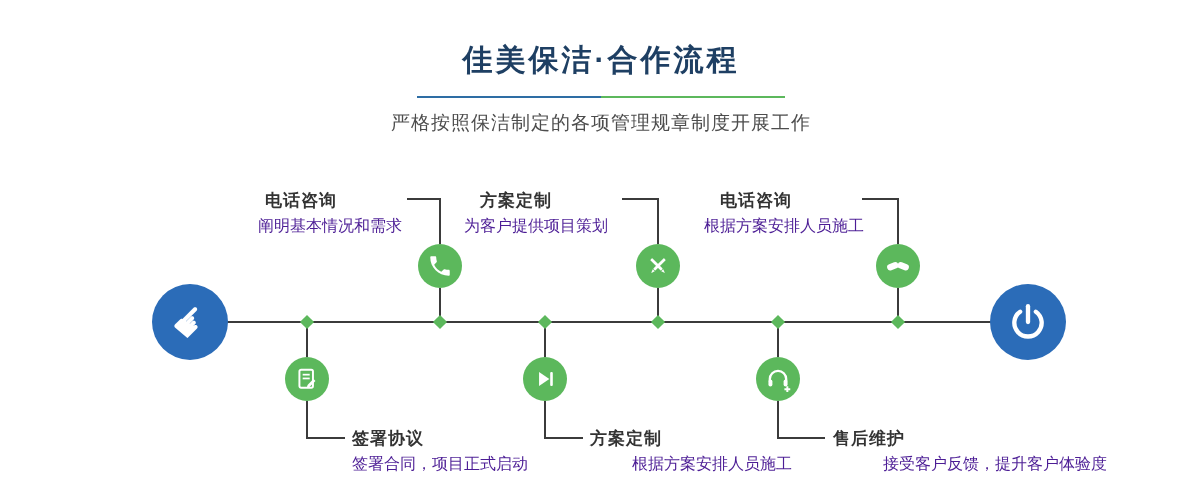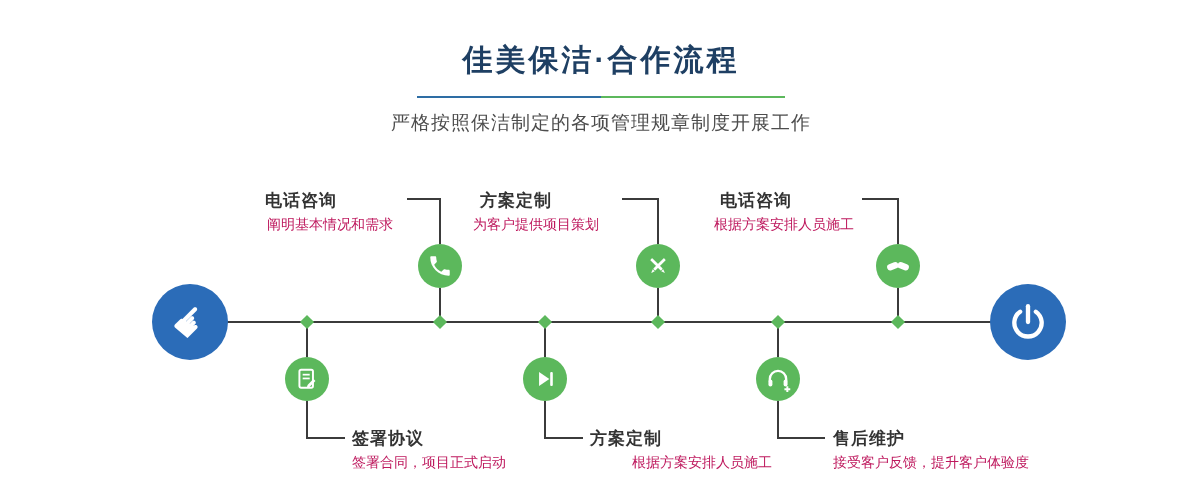--- a/index.html
+++ b/index.html
@@ -32,21 +32,21 @@
     font-family:"DejaVu Sans",sans-serif; transform:rotate(-45deg);
   }
   .node {
     position:absolute; width:44px; height:44px; border-radius:50%;
     background:#5cb85c; display:flex; align-items:center; justify-content:center;
   }
   .diamond { position:absolute; top:317px; width:10px; height:10px; background:#5cb85c; transform:rotate(45deg); }
   .line { position:absolute; background:#3b3b3b; }
   
   .step-label { position:absolute; font-size:17px; font-weight:bold; color:#333333; letter-spacing:1px; }
-  .step-desc  { position:absolute; font-size:14px; color:#be185d; }
+  .step-desc  { position:absolute; font-size:16px; color:#4c1d95; }
   .ta-r { }
   .ta-c { text-align:center; }
 </style>
 </head>
 <body>
 
 <div class="canvas">
 
   <h1 class="title">佳美保洁·合作流程</h1>
   <div class="divider"></div>
@@ -151,15 +151,15 @@
   <div class="step-label ta-r" style="left:720px;top:189px;width:140px;">电话咨询</div>
   <div class="step-desc ta-c" style="left:684px;top:216px;width:200px;">根据方案安排人员施工</div>
 
   <div class="step-label" style="left:352px;top:427px;width:160px;">签署协议</div>
   <div class="step-desc" style="left:352px;top:454px;width:240px;">签署合同，项目正式启动</div>
 
   <div class="step-label" style="left:590px;top:427px;width:160px;">方案定制</div>
   <div class="step-desc" style="left:590px;top:454px;width:240px;margin-left:42px;">根据方案安排人员施工</div>
 
   <div class="step-label" style="left:833px;top:427px;width:160px;">售后维护</div>
-  <div class="step-desc" style="left:833px;top:454px;width:260px;font-family:Liberation Serif, serif;">接受客户反馈，提升客户体验度</div>
+  <div class="step-desc" style="left:883px;top:454px;width:260px;font-family:Liberation Serif, serif;">接受客户反馈，提升客户体验度</div>
 
 </div>
 
 </body></html>

